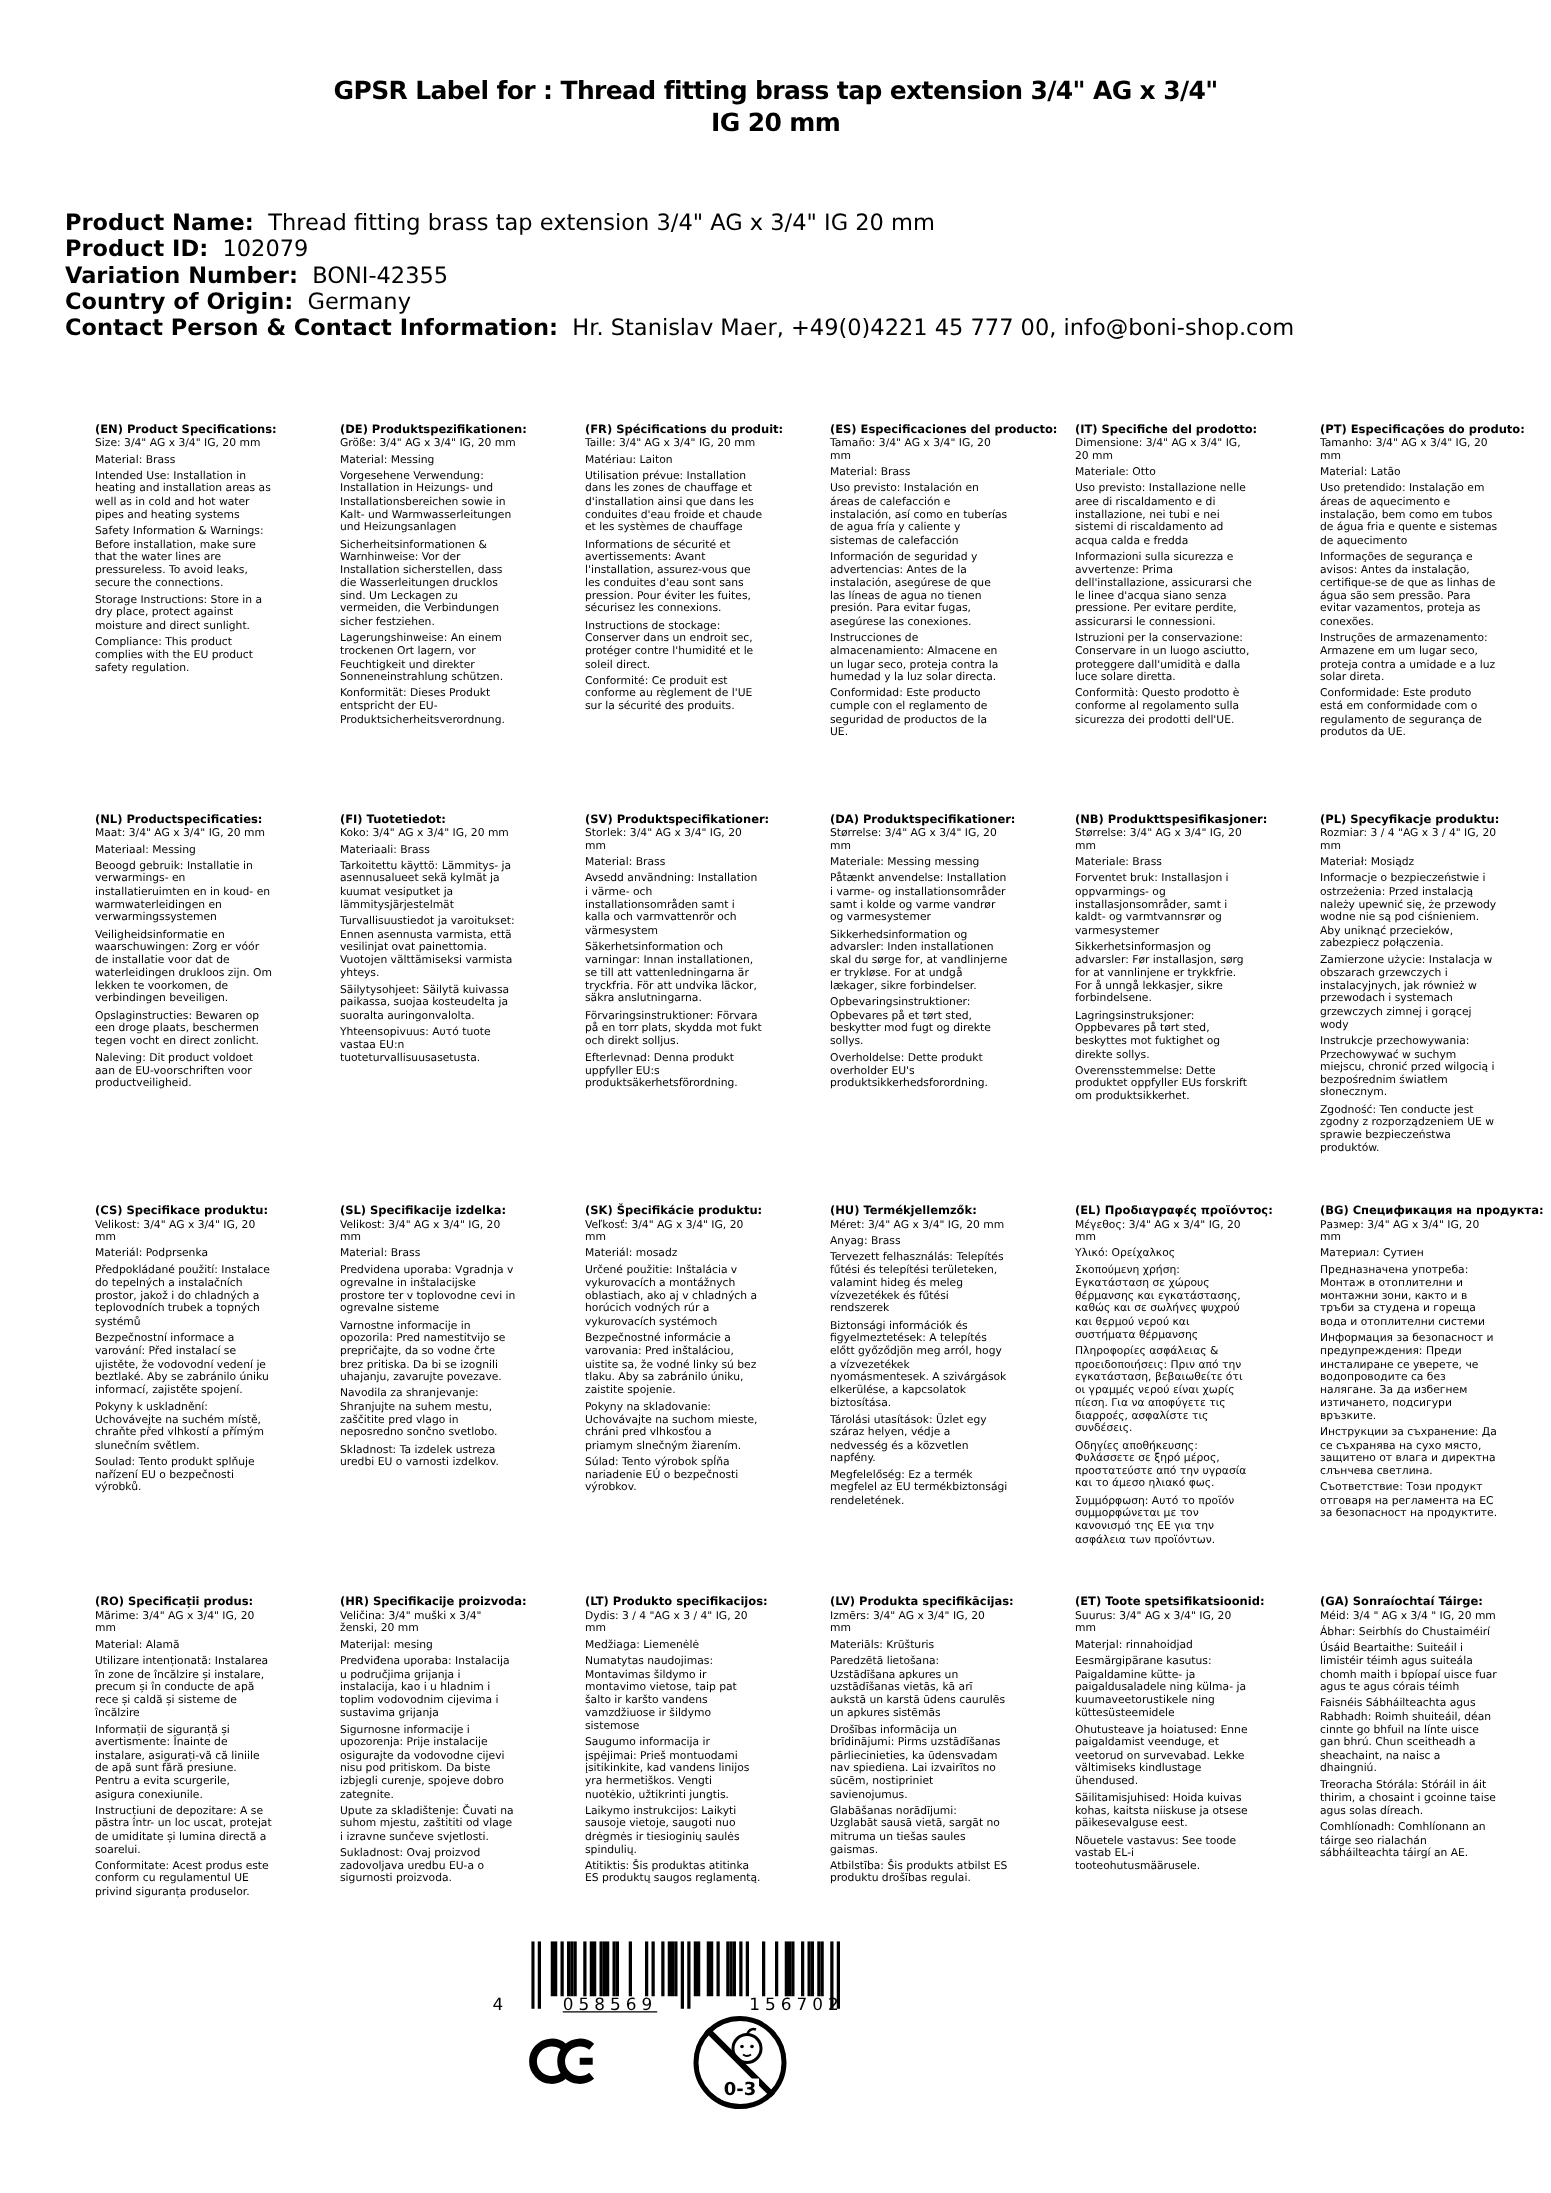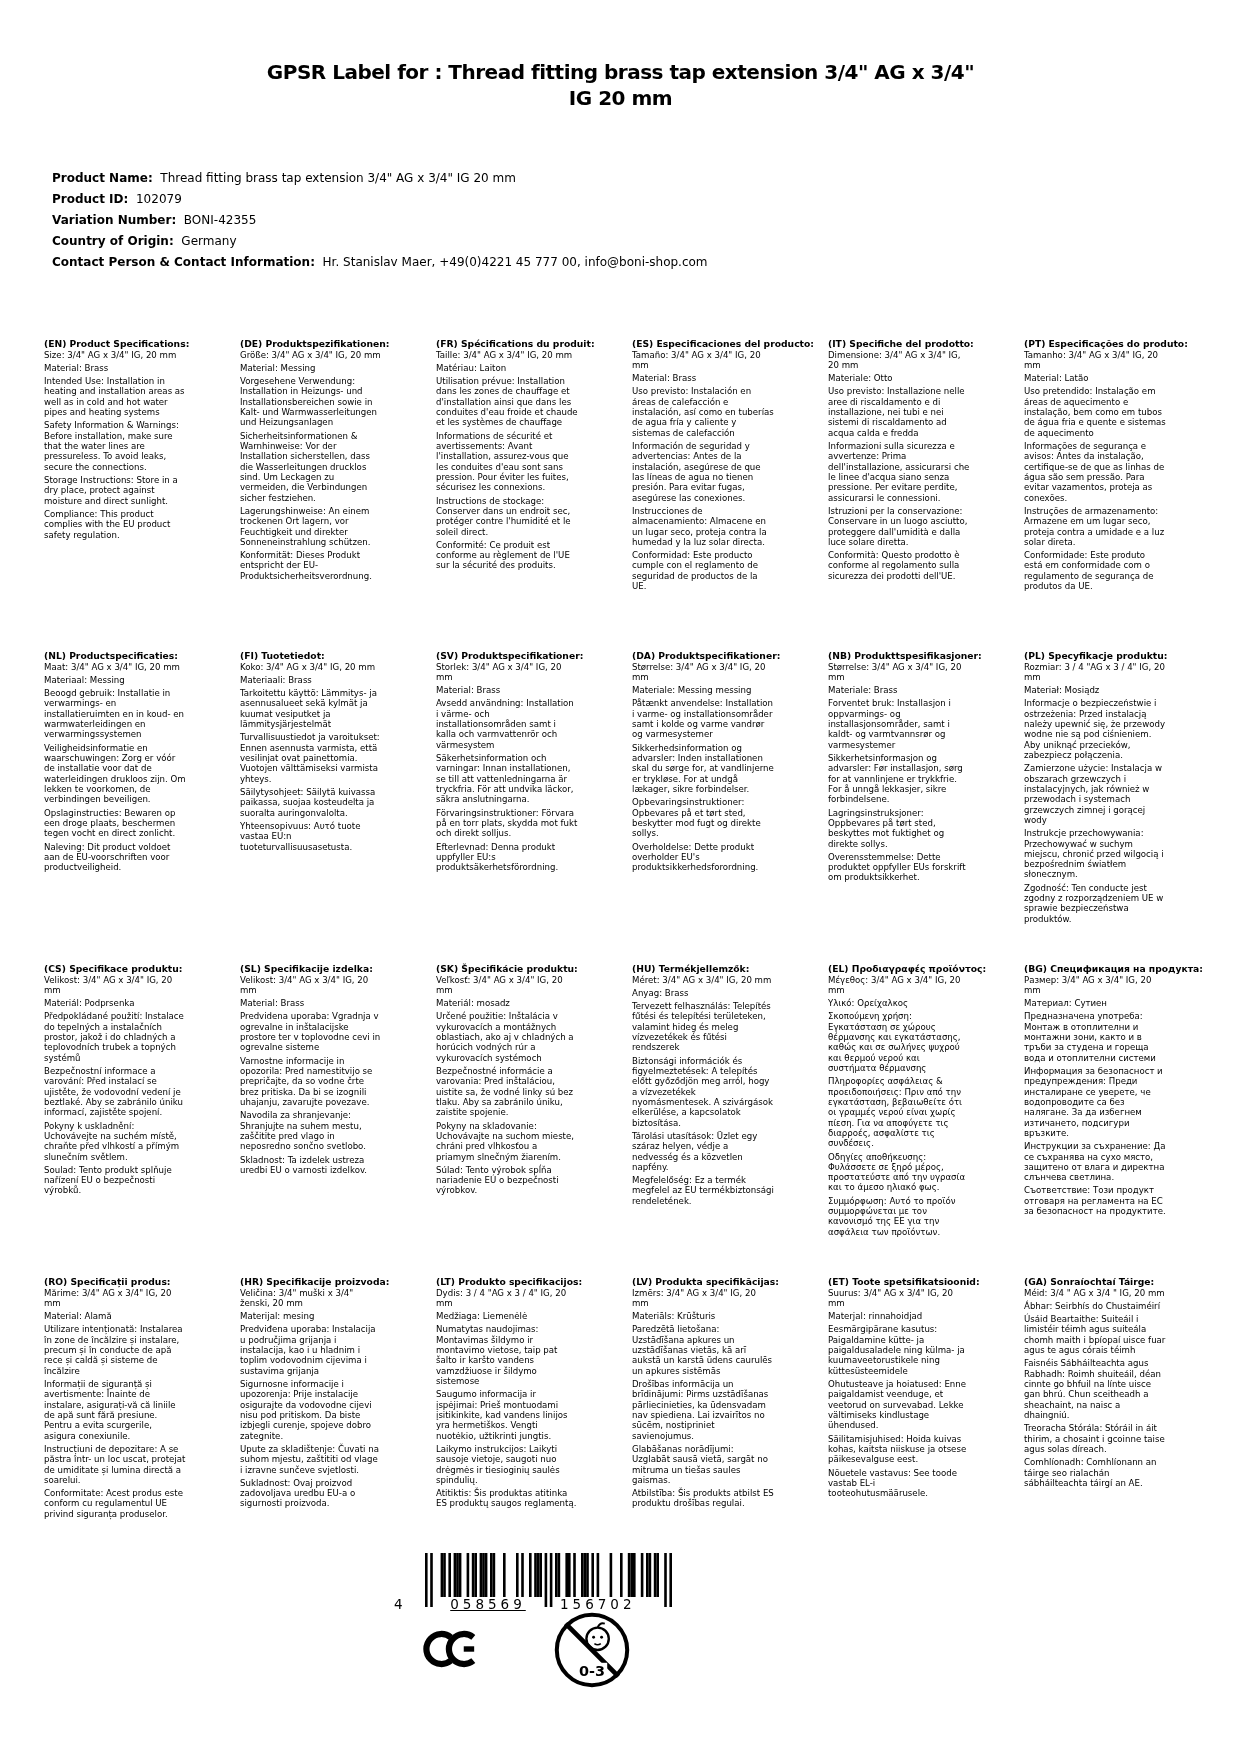--- a/index.html
+++ b/index.html
@@ -9,42 +9,42 @@
     font-family:"DejaVu Sans", sans-serif; color:#000;
     overflow:hidden;
   }
   .title {
     position:absolute; top:60px; left:0; width:1241px;
     text-align:center; font-size:20px; font-weight:bold; line-height:1.28;
     letter-spacing:-0.5px;
   }
   .product-info {
     position:absolute; top:168px; left:52px;
-    font-size:12px; line-height:21px;
+    font-size:18px; line-height:21px;
   }
   .pi-label { font-weight:bold; }
   .spec-grid {
-    position:absolute; top:338px; left:44px;
+    position:absolute; top:338px; left:76px;
     display:grid;
     grid-template-columns:repeat(6,142px);
     column-gap:54px;
     grid-template-rows:312px 313px 313px auto;
   }
   .sec { font-size:8.6px; line-height:1.2; }
   .sec h3 { font-size:9.2px; font-weight:bold; white-space:nowrap; line-height:1.25; }
   .sec p { margin-top:3px; }
   .sec p.first { margin-top:0; }
   .barcode-svg { position:absolute; left:425px; top:1553px; }
   .bc-digit {
     position:absolute; top:1596px; font-size:13.5px;
     font-family:"DejaVu Sans", sans-serif;
   }
   .bc-lead { left:394px; }
   .bc-g1 { left:437px; width:102px; text-align:center; letter-spacing:4px;text-decoration:underline; }
-  .bc-g2 { left:560px; width:102px; text-align:left; letter-spacing:4px; }
+  .bc-g2 { left:573px; width:102px; text-align:right; letter-spacing:4px; }
   .ce-svg { position:absolute; left:415px; top:1628px; }
   .age-svg { position:absolute; left:552px; top:1610px; }
 </style>
 </head>
 <body>
 
 <div>
 
   <div class="title">
     <div>GPSR Label for : Thread fitting brass tap extension 3/4" AG x 3/4"</div>

